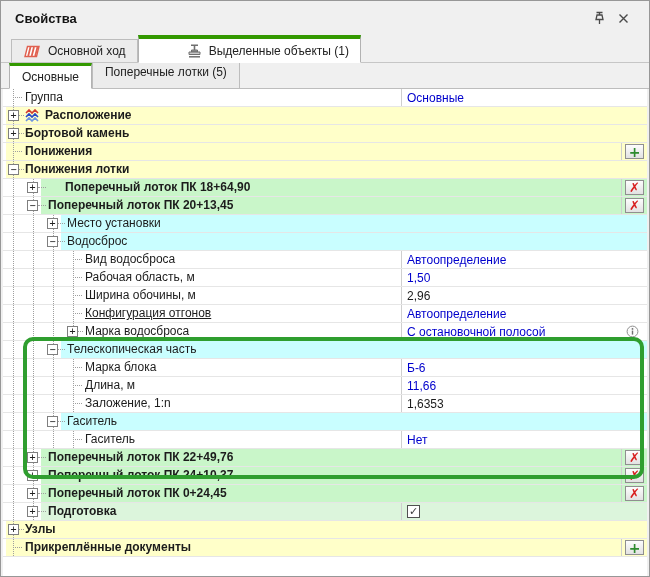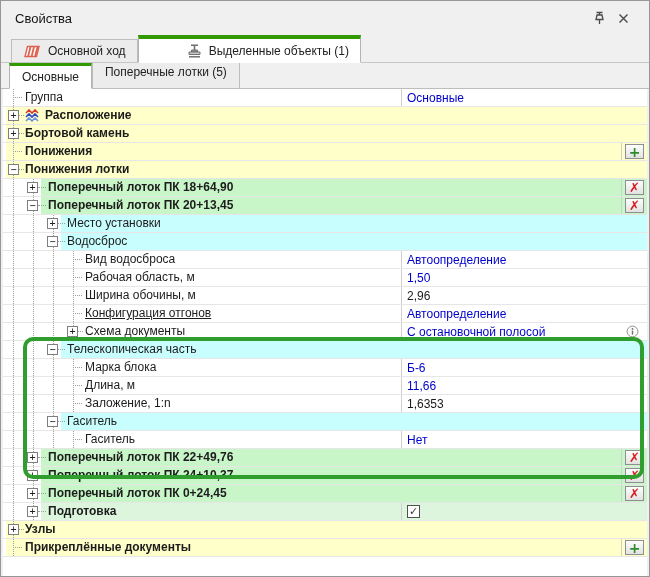--- a/index.html
+++ b/index.html
@@ -1,19 +1,19 @@
 <!DOCTYPE html>
 <html style="--accent: #339900; --annot: #2f9e2f;"><head>
 <meta charset="utf-8">
 <style>
   html,body{margin:0;padding:0;background:#d8d8d8;}
   .window{width:650px;height:577px;box-sizing:border-box;background:#f0f0f0;border:1px solid #979797;
     font-family:"Liberation Sans",sans-serif;position:relative;overflow:hidden;}
   .titlebar{height:34px;display:flex;align-items:center;padding:0 14px 0 14px;}
-  .title{flex:1;font-size:13px;font-weight:normal;color:#141414;}
+  .title{flex:1;font-size:13px;font-weight:bold;color:#141414;}
   .winbtn{width:24px;height:20px;display:flex;align-items:center;justify-content:center;cursor:pointer;}
   .tabsbar{height:28px;display:flex;align-items:flex-end;padding-left:10px;border-bottom:1px solid #c6c6c6;box-sizing:border-box;position:relative;z-index:3;}
   .tab{display:flex;align-items:center;gap:7px;padding:0 11px;font-size:12px;color:#222;background:#ececec;
     border:1px solid #bdbdbd;border-bottom:none;height:23px;box-sizing:border-box;cursor:pointer;white-space:nowrap;}
   .tab.active{height:28px;background:#fff;border:1px solid #b2b2b2;border-bottom:1px solid #fff;border-top:4px solid var(--accent);
     margin-bottom:-1px;position:relative;z-index:4;padding-left:48px;}
   .subtabsbar{height:26px;display:flex;align-items:flex-end;padding-left:8px;border-bottom:1px solid #bdbdbd;box-sizing:border-box;position:relative;z-index:2;}
   .subtab{display:flex;align-items:center;padding:0 12px;font-size:12px;color:#222;background:#ececec;
     border:1px solid #bdbdbd;border-bottom:none;height:34px;box-sizing:border-box;cursor:pointer;white-space:nowrap;}
   .subtab.active{height:26px;background:#fff;border:1px solid #b2b2b2;border-bottom:1px solid #fff;border-top:3px solid var(--accent);
@@ -129,21 +129,21 @@
         <div class="conn" style="left: 16px; width: 5px;"></div>
         <div class="expand" style="left: 5px;">−</div>
         <div class="rowlabel bold" style="left: 22px;">Понижения лотки</div>
       </div>
       <div class="row">
         <div class="fill" style="left: 38px; background: rgb(201, 246, 201);"></div>
         <div class="guide" style="left: 10px;"></div>
         <div class="guide" style="left: 30px;"></div>
         <div class="conn" style="left: 35px; width: 8px;"></div>
         <div class="expand" style="left: 24px;">+</div>
-        <div class="rowlabel bold" style="left: 45px;">Поперечный лоток ПК 18+64,90</div>
+        <div class="rowlabel bold" style="left: 34px; padding-left: 28px;">Поперечный лоток ПК 18+64,90</div>
         <div class="btncell">
           <div class="gridbtn">
             <span class="xglyph">✗</span>
           </div>
         </div>
       </div>
       <div class="row">
         <div class="fill" style="left: 38px; background: rgb(201, 246, 201);"></div>
         <div class="guide" style="left: 10px;"></div>
         <div class="guide" style="left: 30px;"></div>
@@ -218,21 +218,21 @@
           <span class="vtext blue">Автоопределение</span>
         </div>
       </div>
       <div class="row">
         <div class="guide" style="left: 10px;"></div>
         <div class="guide" style="left: 30px;"></div>
         <div class="guide" style="left: 50px;"></div>
         <div class="guide" style="left: 70px;"></div>
         <div class="conn" style="left: 75px; width: 5px;"></div>
         <div class="expand" style="left: 64px;">+</div>
-        <div class="rowlabel" style="left: 82px;">Схема документы</div>
+        <div class="rowlabel" style="left: 82px;">Марка водосброса</div>
         <div class="vcell">
           <span class="vtext blue">С остановочной полосой</span>
           <div class="infoicon"><svg width="13" height="13" viewBox="0 0 13 13">
               <circle cx="6.5" cy="6.5" r="5.4" fill="#fcfcfc" stroke="#8f8f8f" stroke-width="1"></circle>
               <circle cx="6.5" cy="3.9" r="0.9" fill="#6f6f6f"></circle>
               <path d="M6.5 5.6 V9.6" stroke="#6f6f6f" stroke-width="1.4"></path>
             </svg></div>
         </div>
       </div>
       <div class="row">

